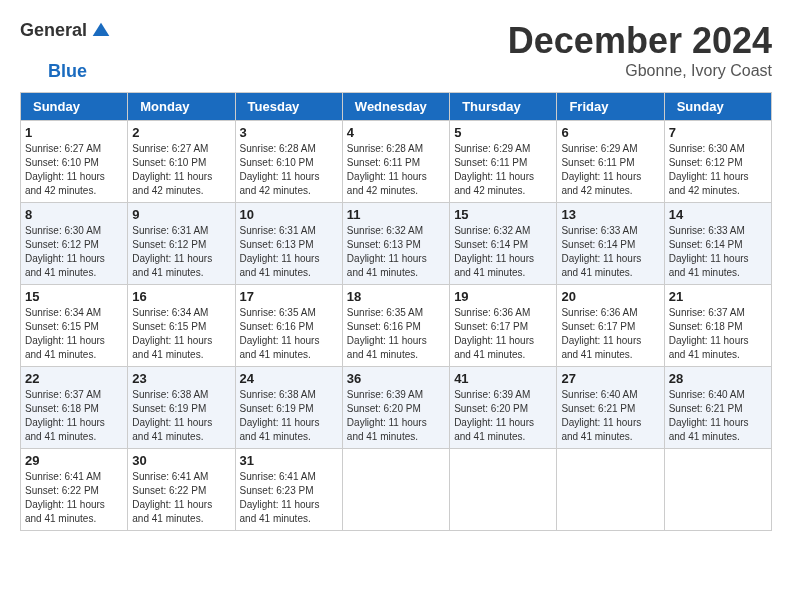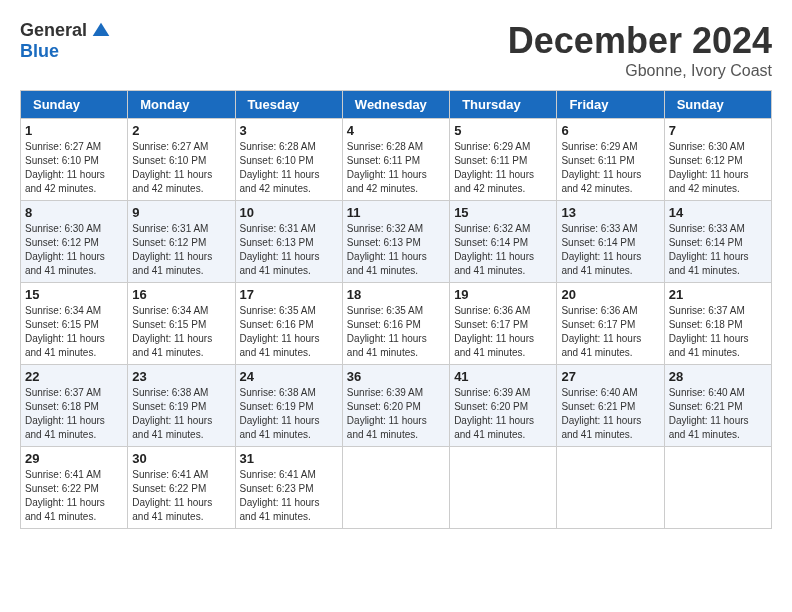--- a/index.html
+++ b/index.html
@@ -13,35 +13,37 @@
     .header {
       display: flex;
       justify-content: space-between;
       align-items: flex-start;
       margin-bottom: 10px;
     }
     .logo {
       display: flex;
       flex-direction: column;
       align-items: flex-start;
+      gap: 20px;
     }
     .logo-text {
       display: flex;
       align-items: center;
       gap: 2px;
     }
     .logo-general {
       font-size: 18px;
       font-weight: bold;
       color: #333;
     }
     .logo-blue {
       font-size: 18px;
       font-weight: bold;
       color: #1a6bbf;
+      margin-left: 28px;
     }
     .logo-icon {
       width: 20px;
       height: 20px;
       margin-left: 2px;
     }
     .title-block {
       text-align: right;
     }
     .month-title {

